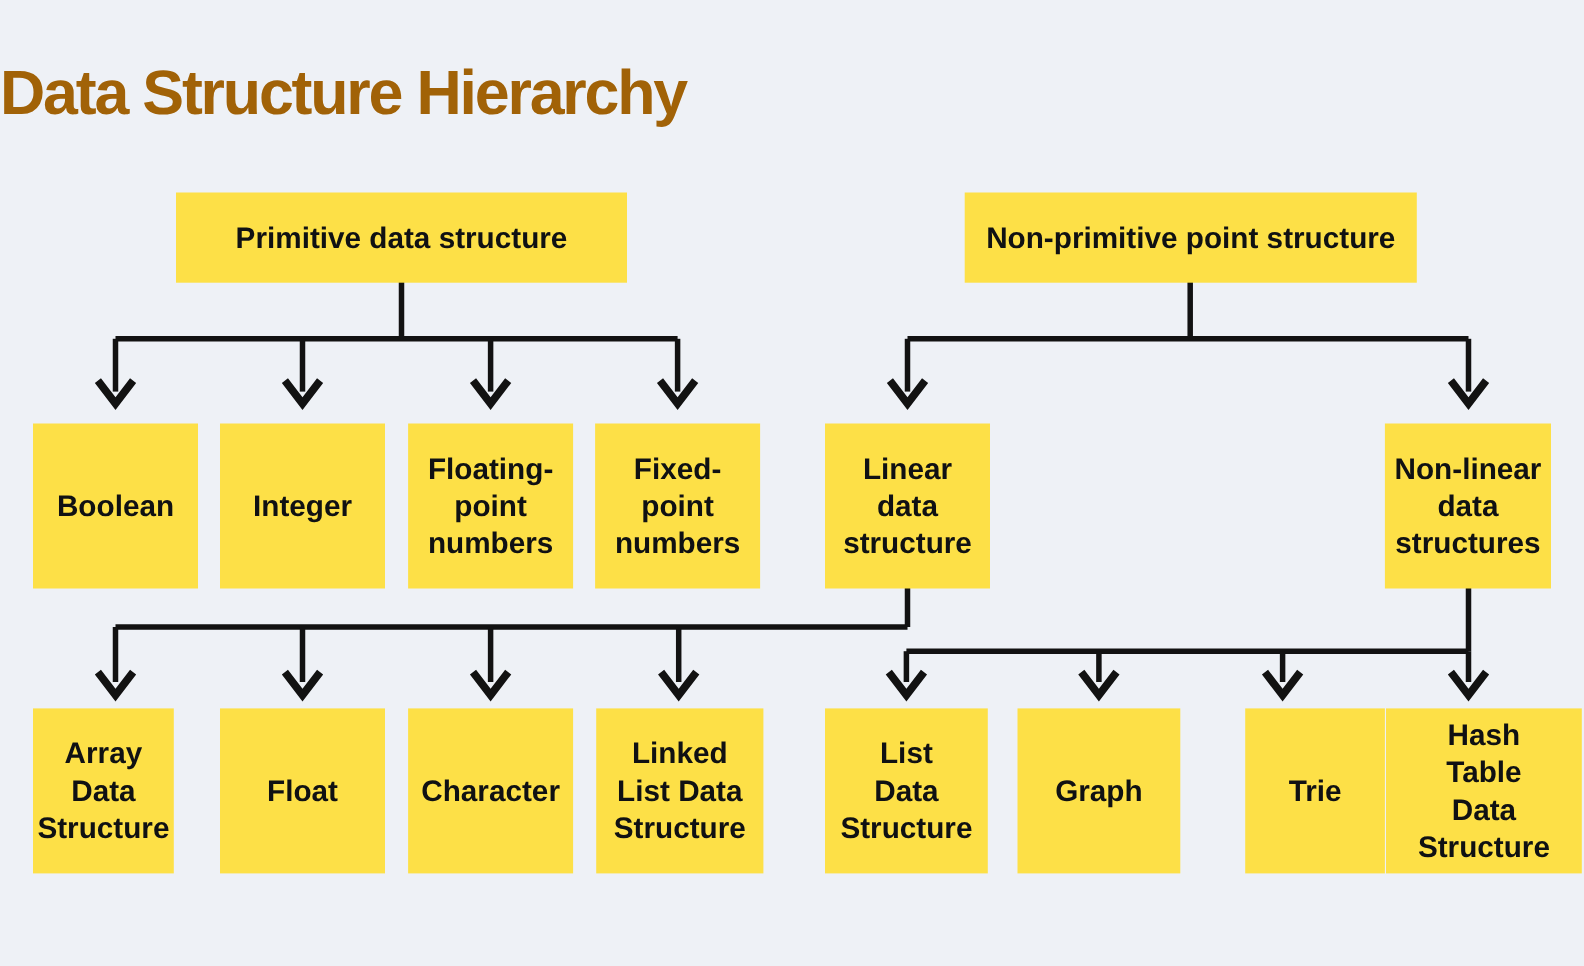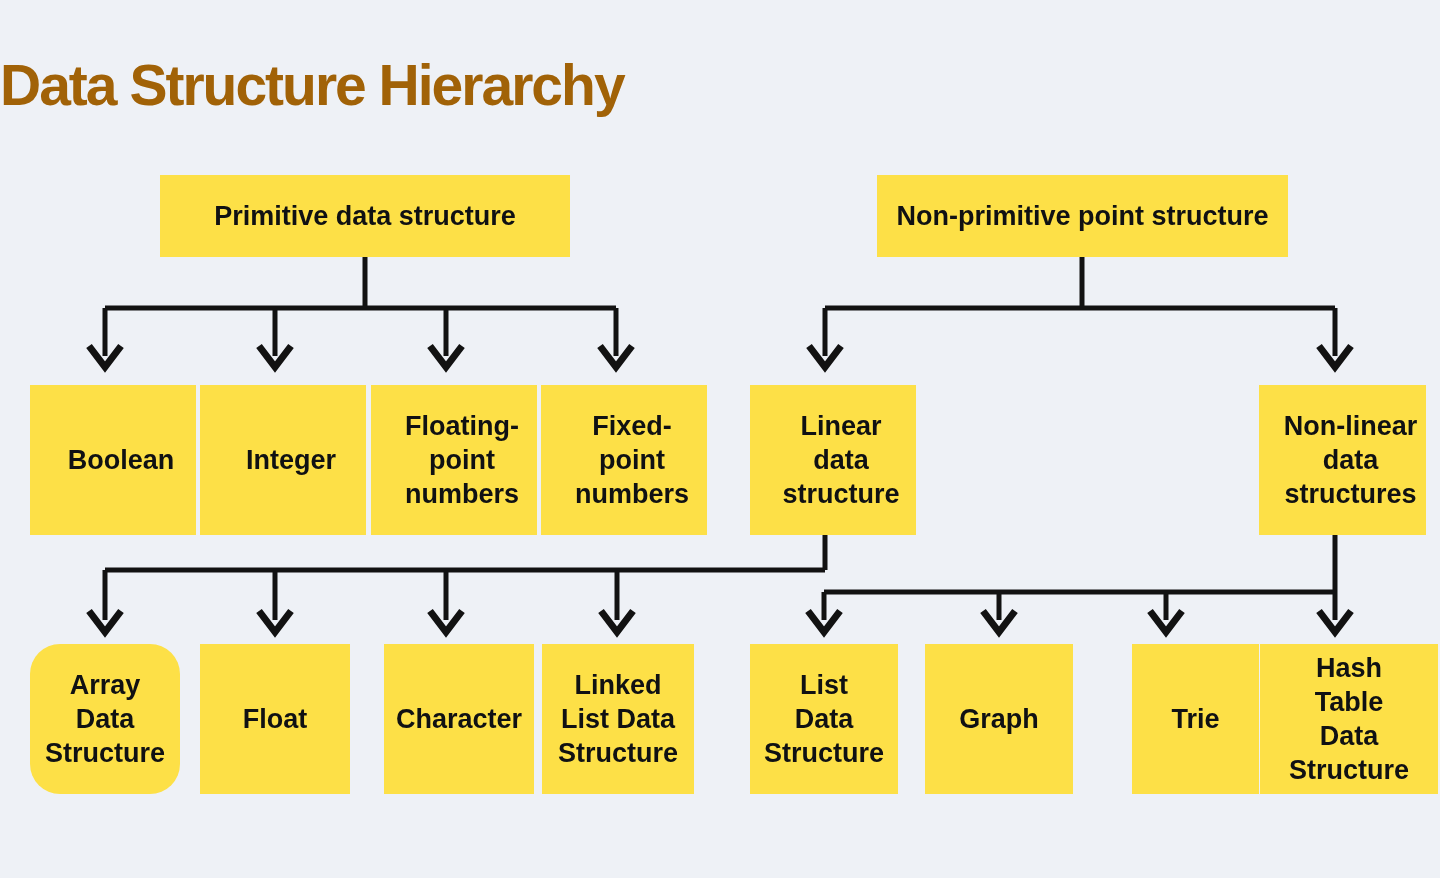--- a/index.html
+++ b/index.html
@@ -48,32 +48,32 @@
     text-align: center;
     font-size: 27px;
     font-weight: 700;
     line-height: 34px;
     white-space: pre-line;
   }
   
   .n-primitive     { left: 160px;  top: 175px; width: 410px; height: 82px; }
   .n-non_primitive { left: 877px;  top: 175px; width: 411px; height: 82px; }
   
-  .row2 { top: 385px; height: 150px; padding-left: 16px; }
+  .row2 { top: 385px; height: 150px; }
   .n-boolean        { left: 30px;   width: 150px; }
   .n-integer        { left: 200px;  width: 150px; }
   .n-floating_point { left: 371px;  width: 150px; }
   .n-fixed_point    { left: 541px;  width: 150px; }
   .n-linear         { left: 750px;  width: 150px; }
   .n-non_linear     { left: 1259px; width: 151px; }
   
   .row3 { top: 644px; height: 150px; }
-  .n-array       { left: 30px;   width: 150px; border-radius: 30px; }
+  .n-array       { left: 30px;   width: 128px; }
   .n-float       { left: 200px;  width: 150px; }
-  .n-character   { left: 371px;  width: 150px; margin-left: 13px; }
+  .n-character   { left: 371px;  width: 150px; }
   .n-linked_list { left: 542px;  width: 152px; }
   .n-tree        { left: 750px;  width: 148px; }
   .n-graph       { left: 925px;  width: 148px; }
   .n-trie        { left: 1092px; width: 127px; margin-left: 40px; }
   .n-hash_table  { left: 1260px; width: 178px; }
 </style>
 </head>
 <body>
 
 <div id="canvas">

